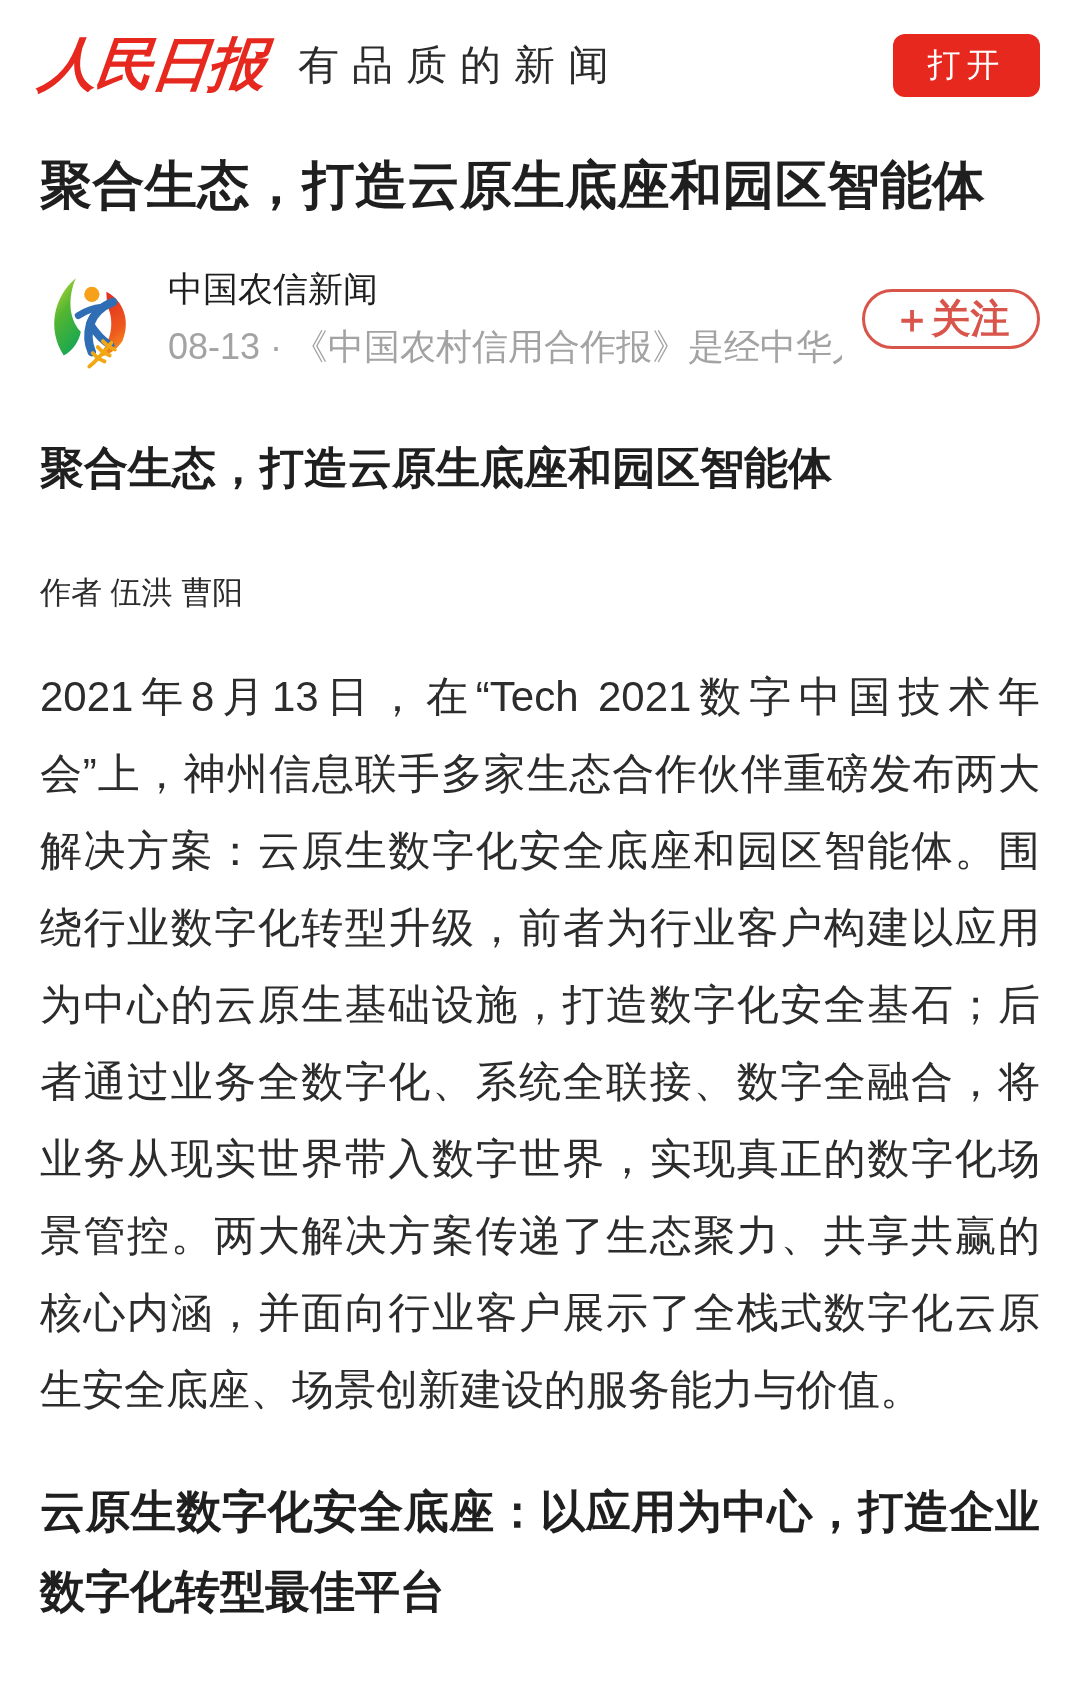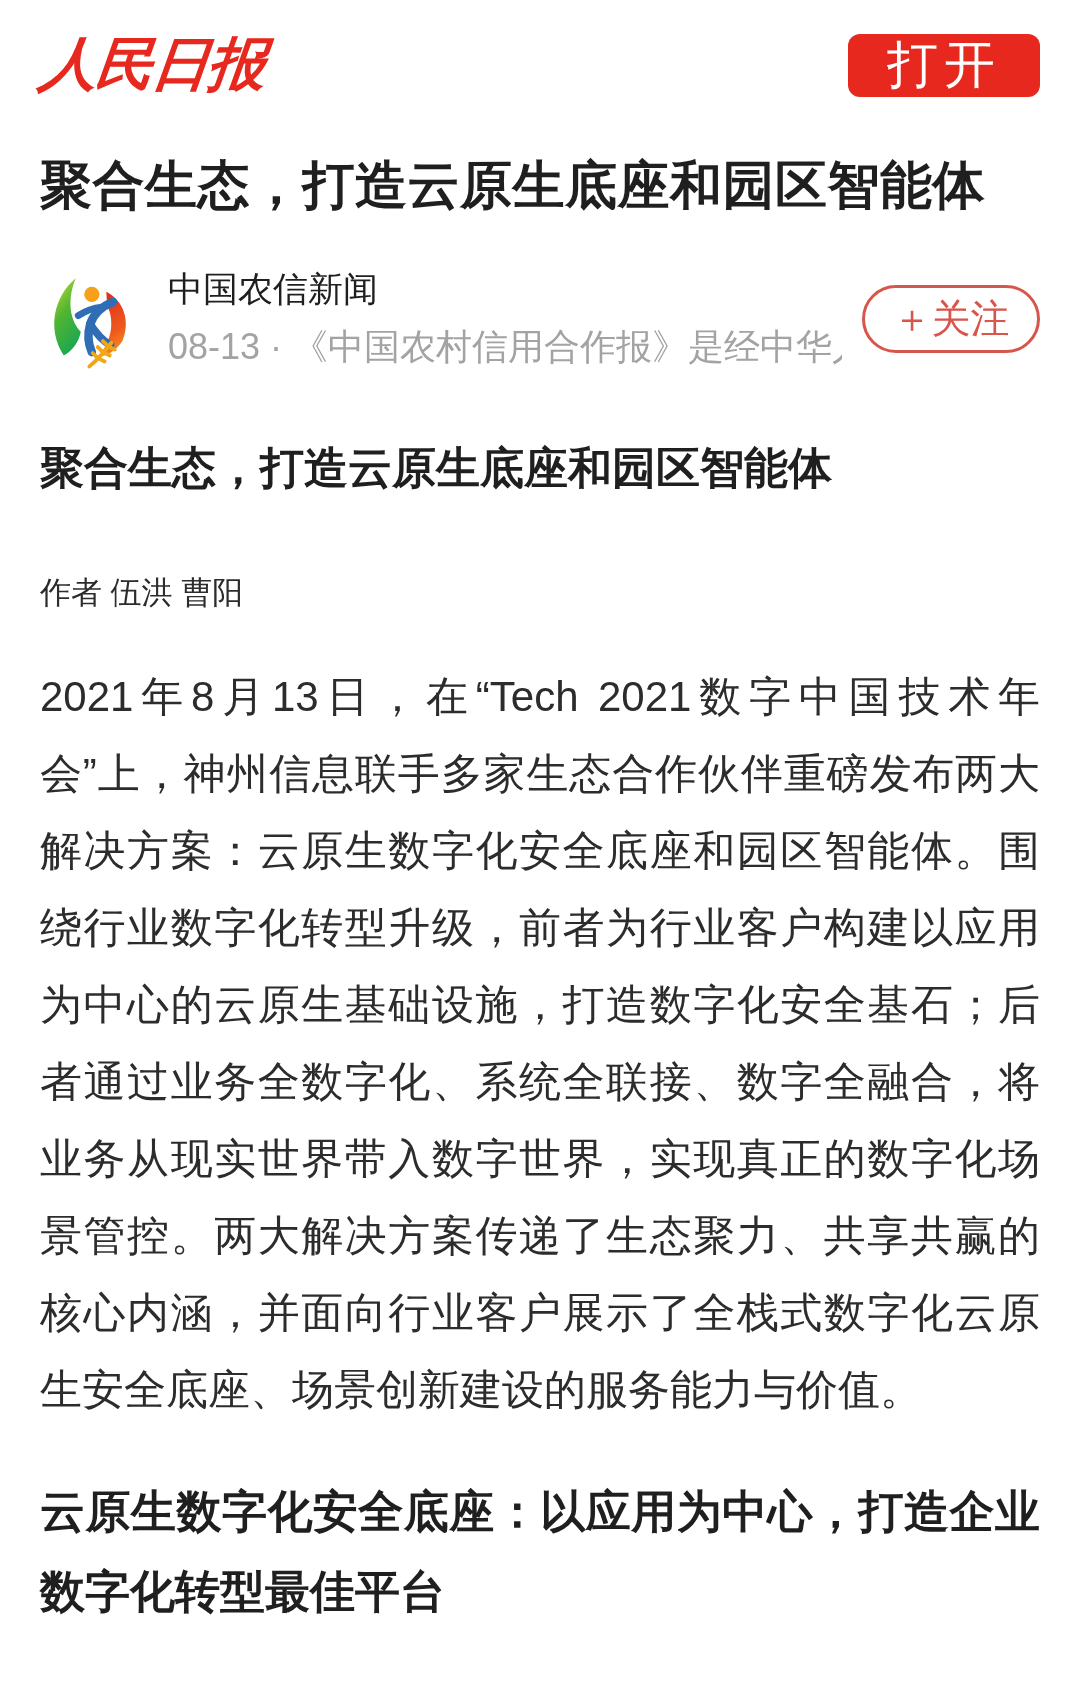--- a/index.html
+++ b/index.html
@@ -30,26 +30,26 @@
   .banner-tagline {
     margin-left: 34px;
     font-size: 41px;
     letter-spacing: 13px;
     color: var(--tagline-dark, #2b2b2b);
     font-weight: 500;
     white-space: nowrap;
   }
   .banner-spacer { flex: 1; }
   .open-btn {
-    width: 192px; height: 63px;
+    width: 147px; height: 63px;
     background: var(--brand-red, #e6281e);
     color: #ffffff;
     border: none;
     border-radius: 12px;
-    font-size: 51px;
+    font-size: 33px;
     letter-spacing: 6px;
     font-family: inherit;
     display: flex; align-items: center; justify-content: center;
     cursor: pointer;
     flex-shrink: 0;
   }
   
   .article-title {
     margin: 50px 40px 0 40px;
     font-size: 52px;
@@ -75,32 +75,33 @@
     color: var(--title-dark, #1f1f1f);
     white-space: nowrap; overflow: hidden;
   }
   .author-meta {
     margin-top: 10px;
     font-size: 36px;
     color: var(--meta-gray, #a3a3a3);
     white-space: nowrap; overflow: hidden;
   }
   .follow-btn {
-    width: 178px; height: 68px;
+    width: 178px; height: 60px;
     background: #ffffff;
     border: 3px solid var(--follow-red, #d9544a);
     border-radius: 36px;
     color: var(--follow-red, #d9544a);
     font-size: 39px;
     font-family: inherit;
     display: flex; align-items: center; justify-content: center;
     cursor: pointer;
     flex-shrink: 0;
     margin-left: 20px;
     white-space: nowrap;
+    font-weight: bold;
   }
   
   .article-body { margin: 0 40px; }
   .body-heading {
     margin-top: 66px;
     font-size: 44px;
     line-height: 60px;
     font-weight: 700;
     color: var(--title-dark, #1f1f1f);
   }
@@ -127,20 +128,21 @@
     text-align: justify;
   }
 </style>
 </head>
 <body>
 
 <div class="page">
 
   <header class="app-banner">
     <span class="brand-logo">人民日报</span>
+    <span class="banner-tagline">有品质的新闻</span>
     <span class="banner-spacer"></span>
     <button class="open-btn">打开</button>
   </header>
 
   <h1 class="article-title">聚合生态，打造云原生底座和园区智能体</h1>
 
   <div class="author-row">
     <span class="avatar">
       <svg viewBox="0 0 120 120" width="102" height="102" aria-hidden="true">
         <defs>

